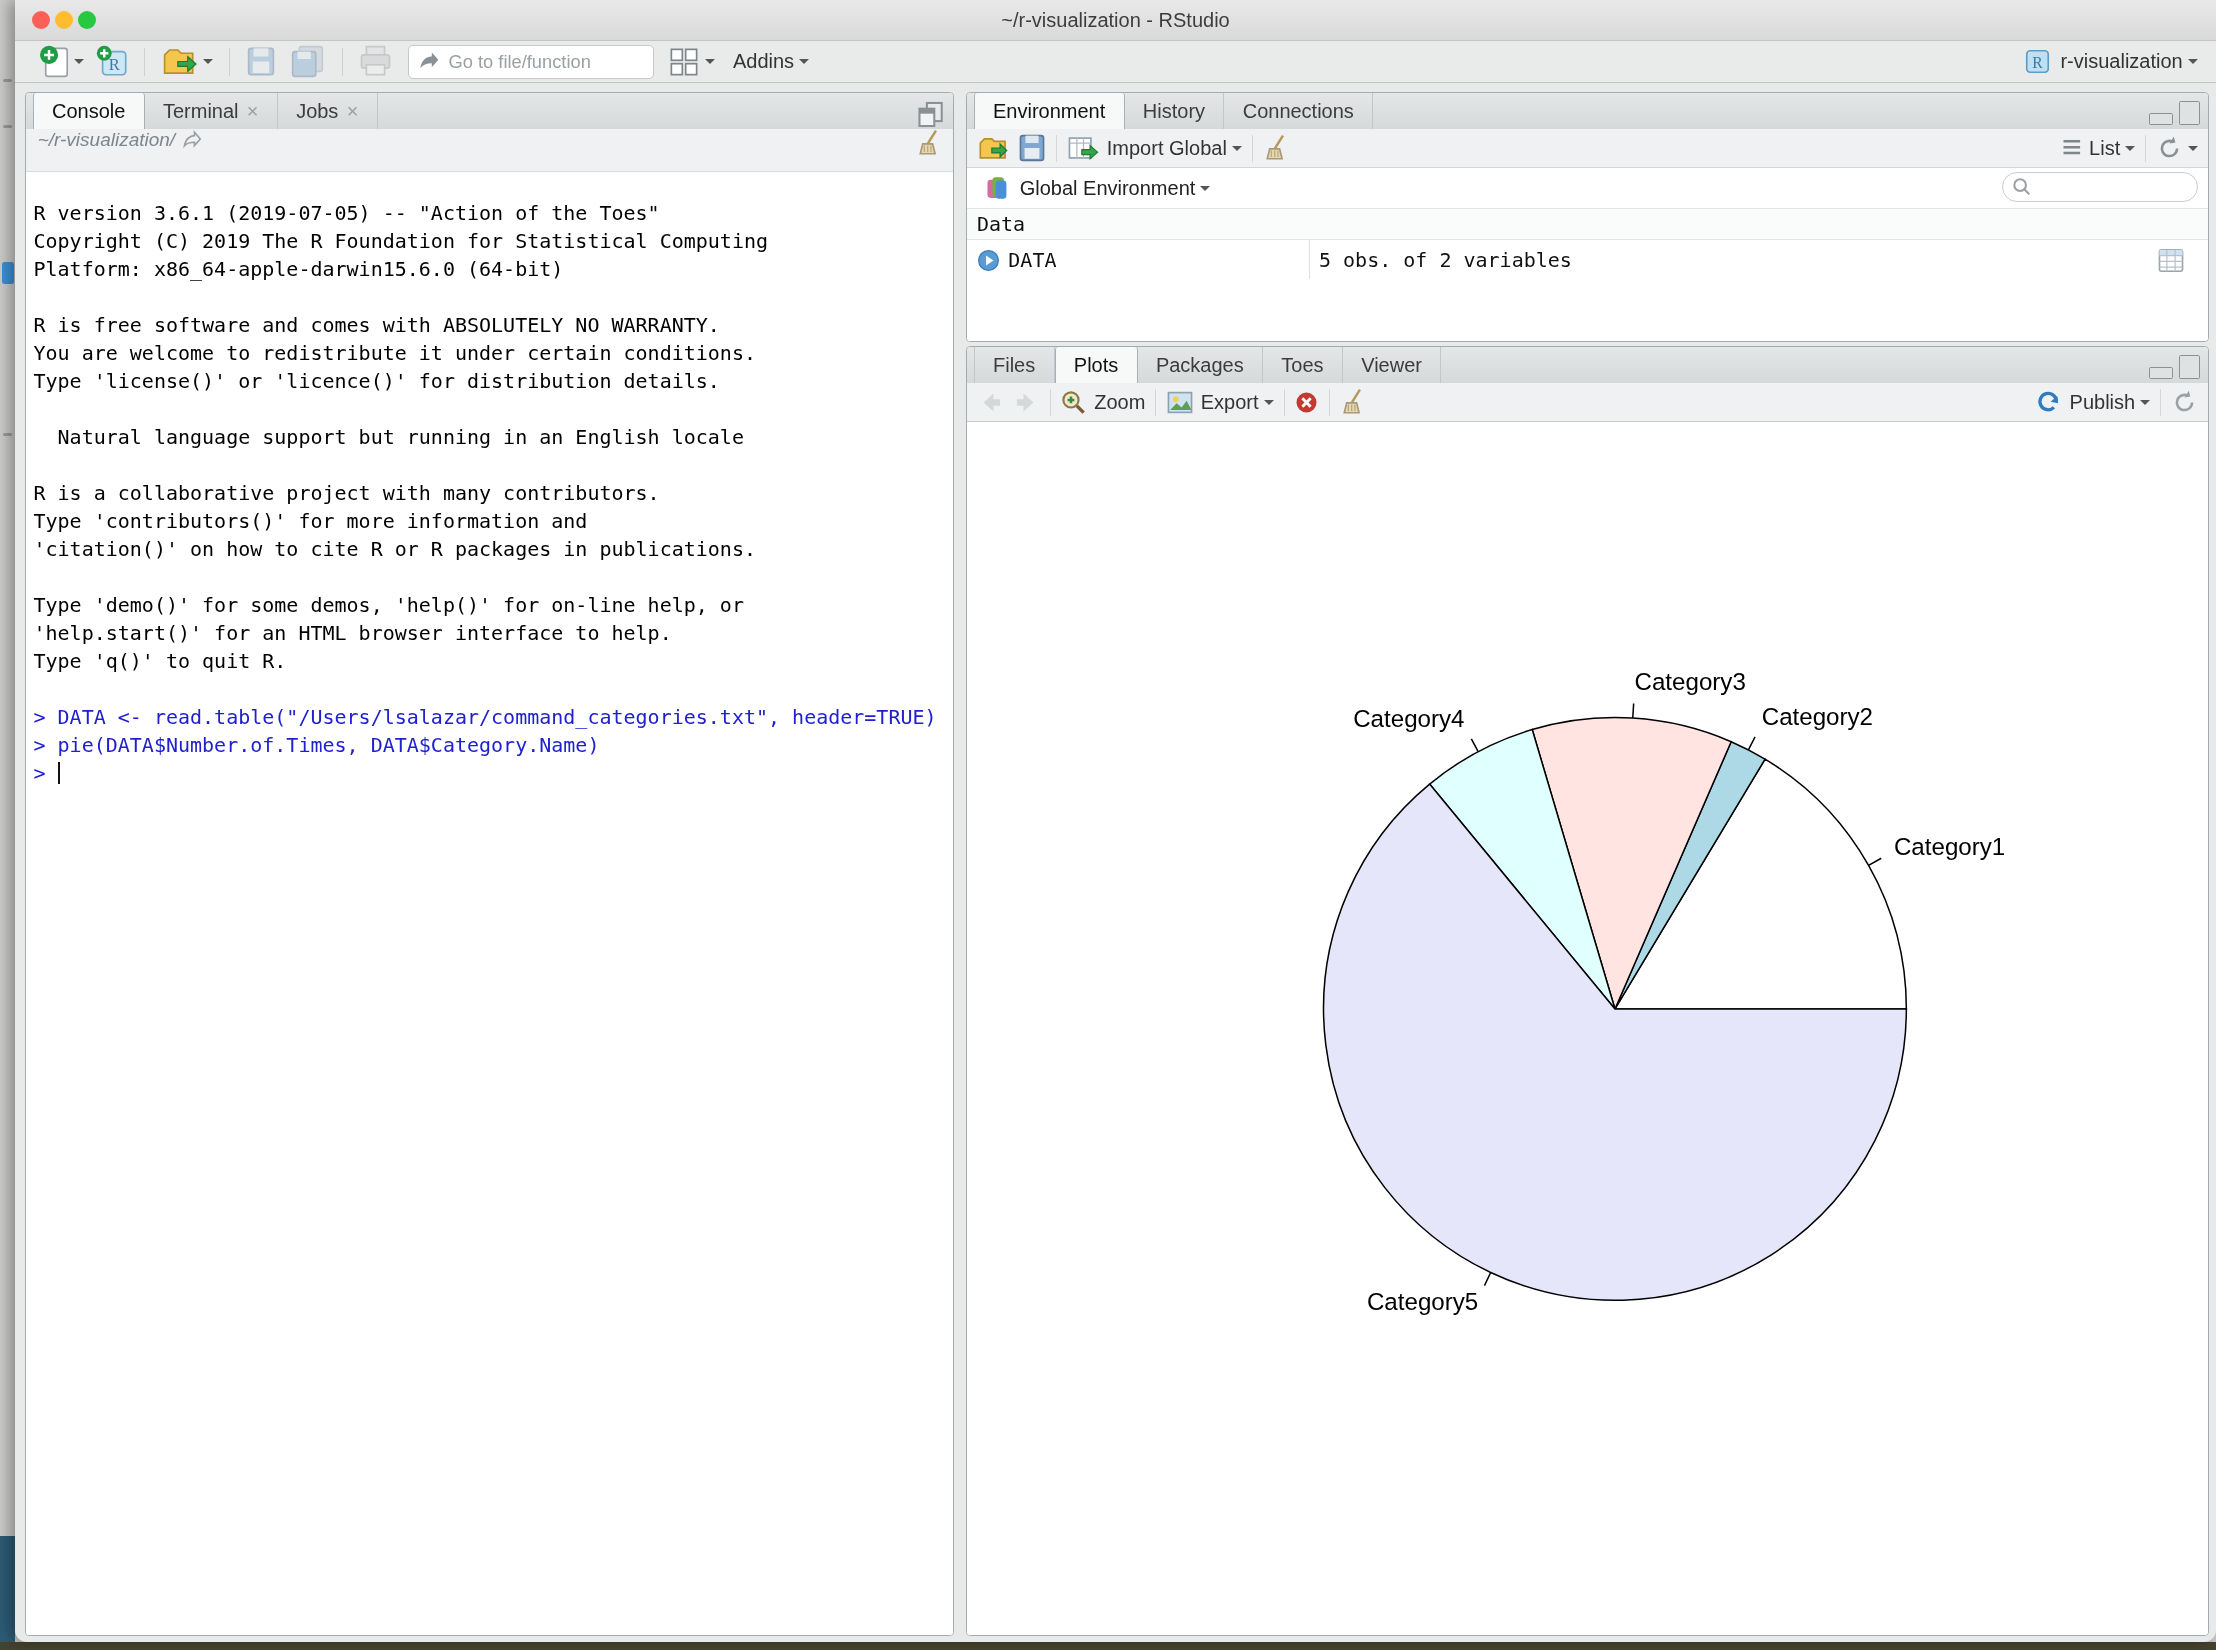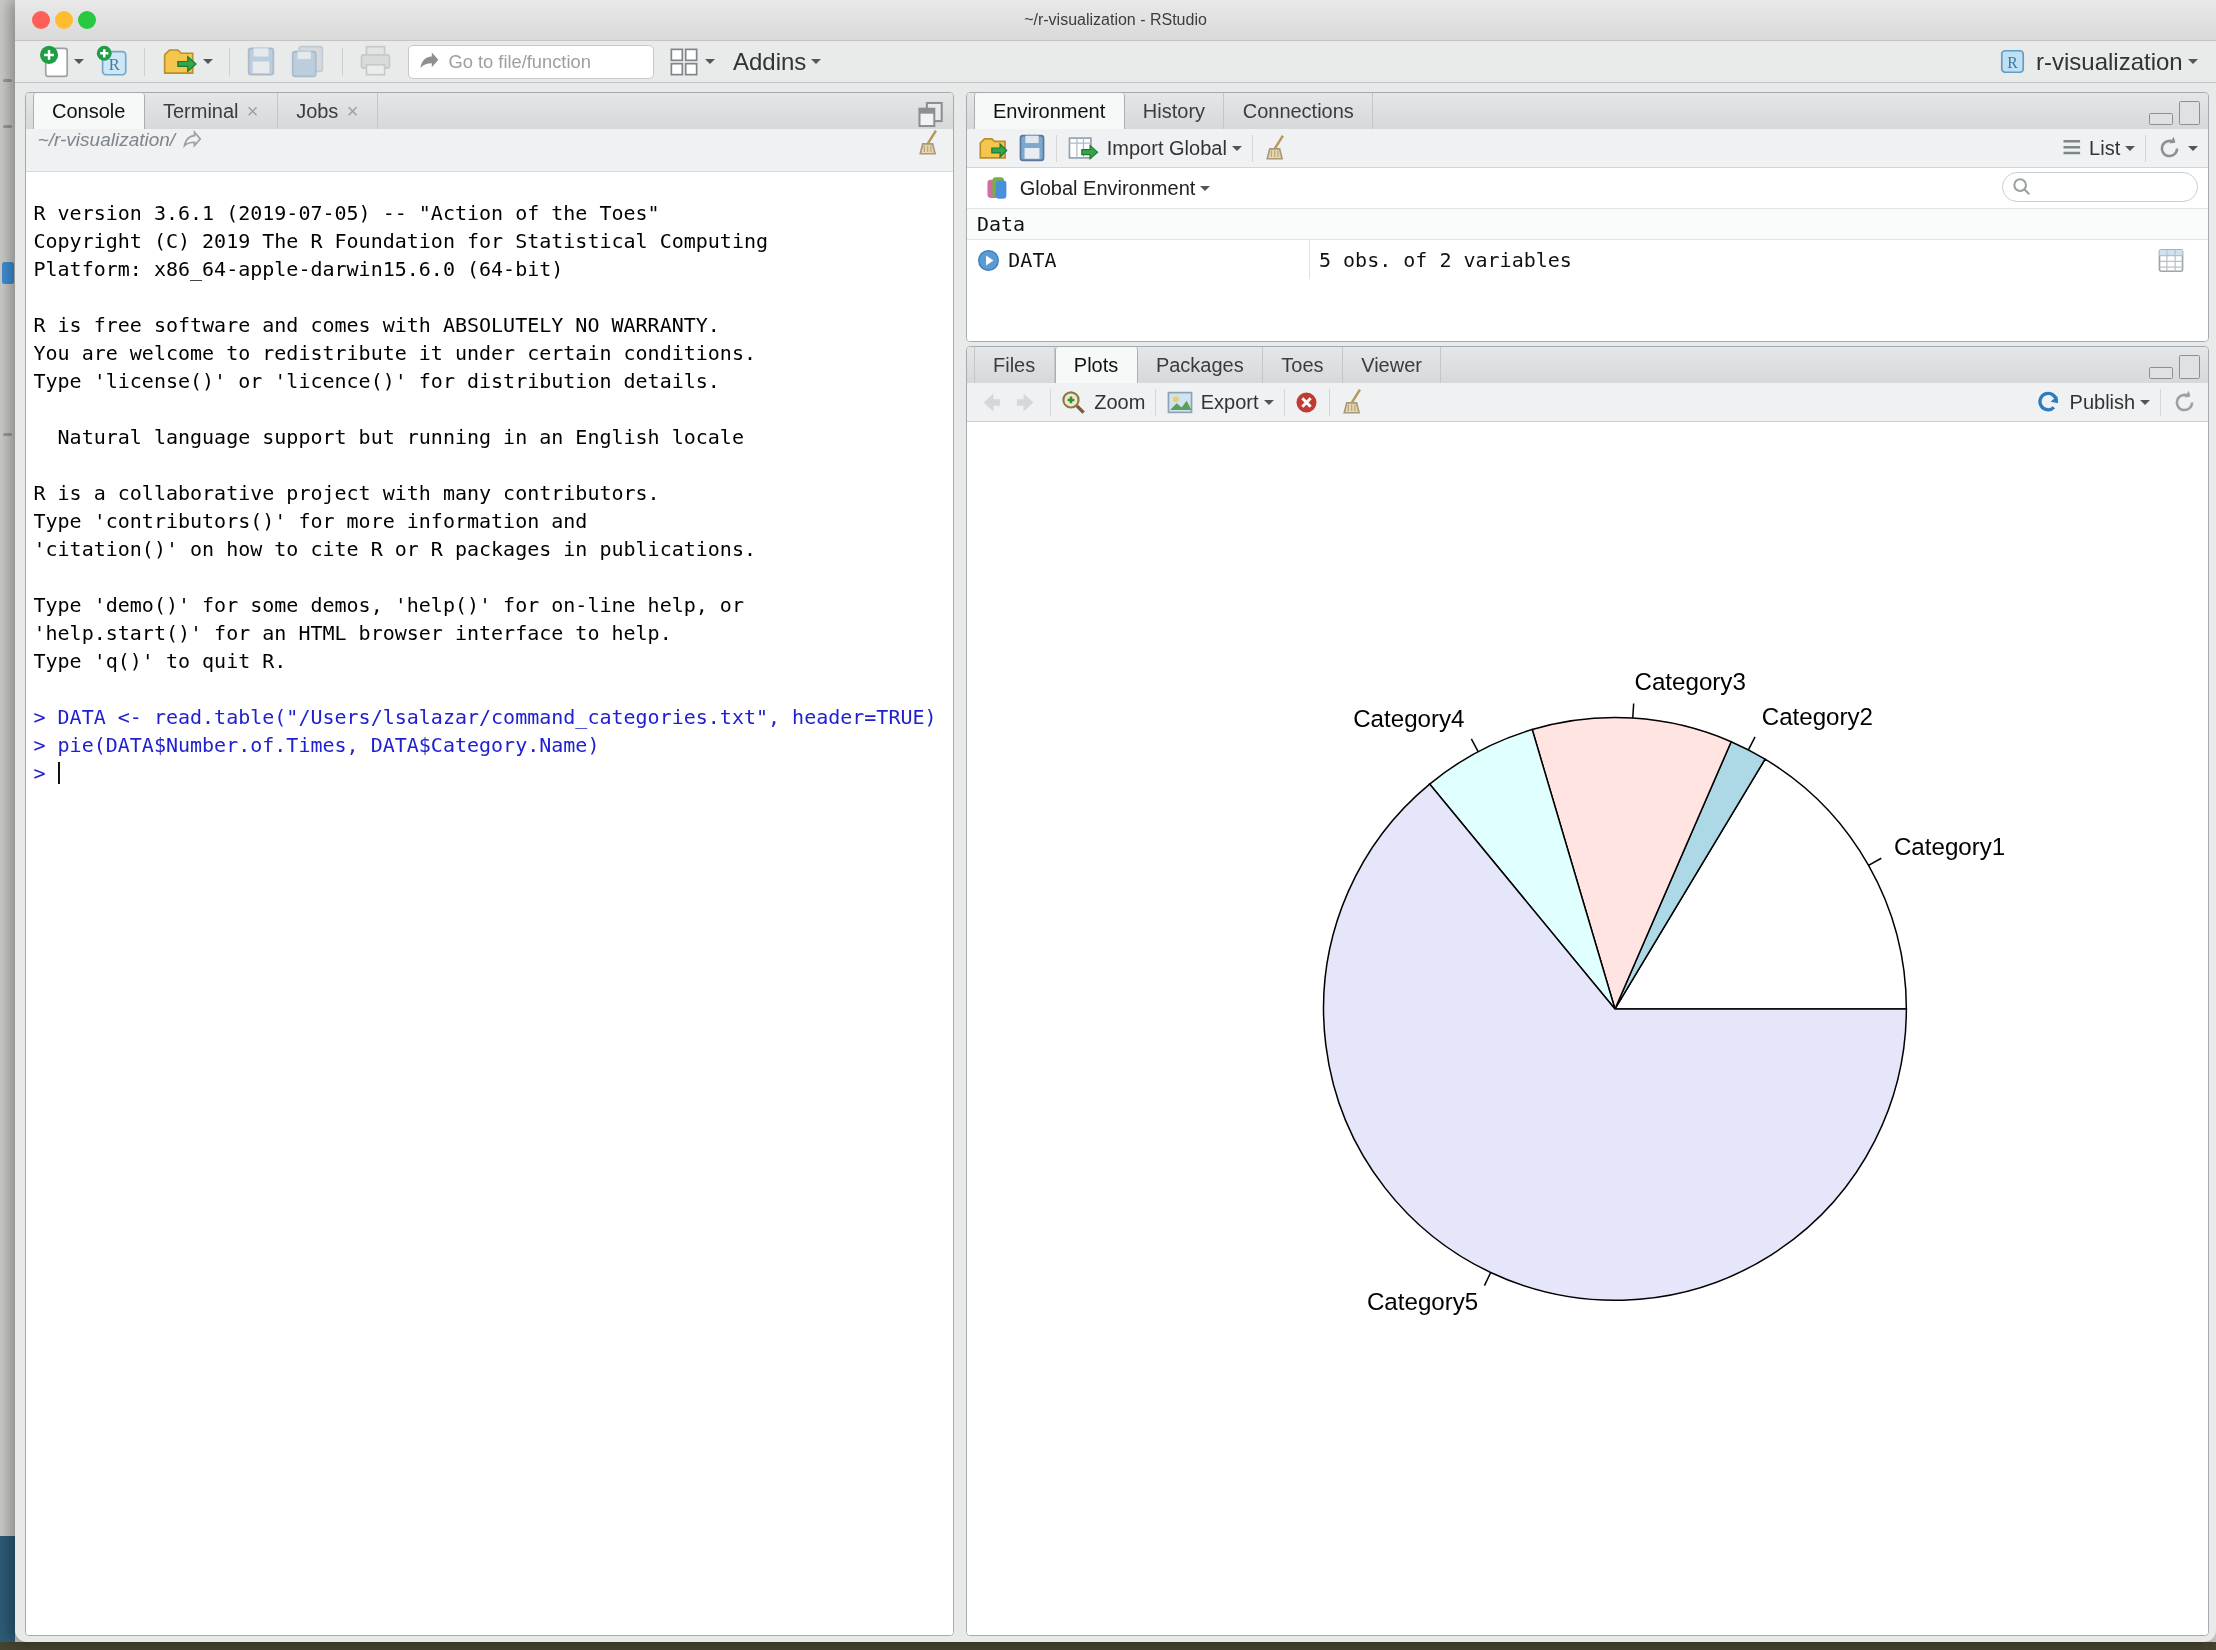--- a/index.html
+++ b/index.html
@@ -14,34 +14,34 @@
   .desk-chip{position:absolute;left:1.7px;top:262px;width:12.5px;height:21.6px;background:#3f8fd4;border-radius:2.5px;}
   .desk-teal{position:absolute;left:0;top:1536px;width:15px;height:114px;background:#2d5c77;}
   .desk-bottom{left:0;top:1642px;width:2216px;height:8.3px;background:#46432f;}
 
   
   .window{left:15px;top:0;width:2201px;height:1642px;background:#e8e9e9;
           border-radius:0 0 11.7px 11.7px;box-shadow:-5px 0 15px rgba(0,0,0,.35);}
   .titlebar{left:0;top:0;width:100%;height:40px;
             background:linear-gradient(#e9e9e9,#d9d9d9);border-bottom:0.8px solid #c4c4c4;}
   .tl{position:absolute;top:10.8px;width:18.3px;height:18.3px;border-radius:50%;}
-  .title{width:100%;text-align:center;line-height:40px;font-size:16px;color:#3d3d3d;font-weight:500;}
+  .title{width:100%;text-align:center;line-height:40px;font-size:20px;color:#3d3d3d;font-weight:500;}
 
   .toolbar{left:0;top:41px;width:100%;height:42px;background:#e9eaea;
            border-bottom:0.8px solid #c0c4c6;display:flex;align-items:center;padding:0 0 0 18.3px;box-sizing:border-box;}
   .tb-sep{width:0.8px;height:28px;background:#cfcfcf;margin:0 10px;flex:none;}
   .tbtn{display:flex;align-items:center;flex:none;margin:0 2.5px;height:35px;padding:0 3.3px;border-radius:3.3px;}
   .caret{width:0;height:0;border-left:5px solid transparent;border-right:5px solid transparent;
          border-top:5.8px solid #555;margin-left:5px;flex:none;}
   .goto{width:244px;height:32px;background:#fff;border:0.8px solid #c6c8c9;border-radius:5px;
         display:flex;align-items:center;margin:0 8.3px;flex:none;}
   .goto input{border:none;outline:none;font-size:18.3px;color:#444;width:191px;background:transparent;
               font-family:"Liberation Sans",sans-serif;}
   .goto input::placeholder{color:#9aa0a3;}
-  .tb-label{font-size:24px;color:#333;margin-left:6.7px;}
+  .tb-label{font-size:20px;color:#333;margin-left:6.7px;}
   .tb-right{margin-left:auto;display:flex;align-items:center;margin-right:15px;}
   .dim{opacity:.42;}
 
   
   .pane{background:#f7f8f8;border:0.8px solid #a3abb0;border-radius:4.2px;}
   .pane-console{left:10px;top:92px;width:927px;height:1542px;}
   .pane-env{left:951px;top:92px;width:1241px;height:248px;}
   .pane-plots{left:951px;top:346px;width:1241px;height:1288px;}
 
   .tabbar{position:absolute;left:0;top:0;right:0;height:36px;

